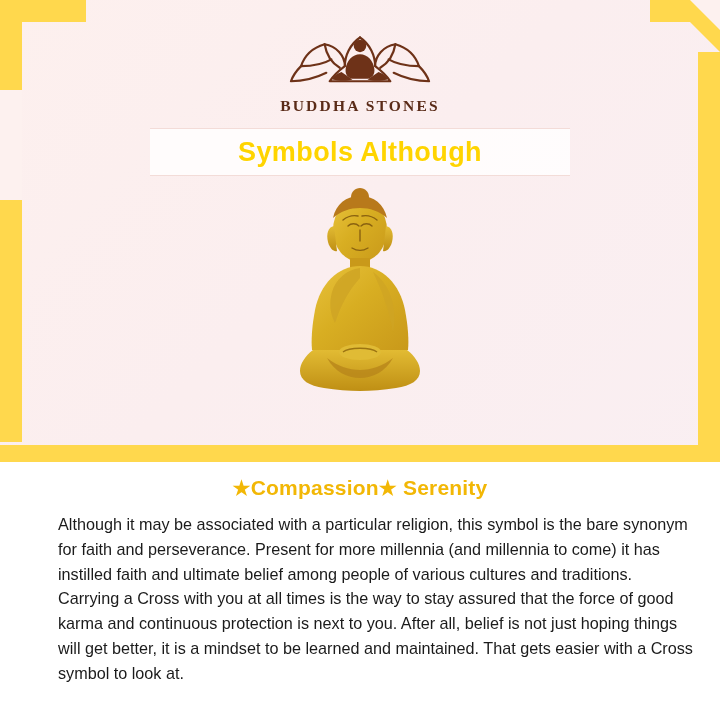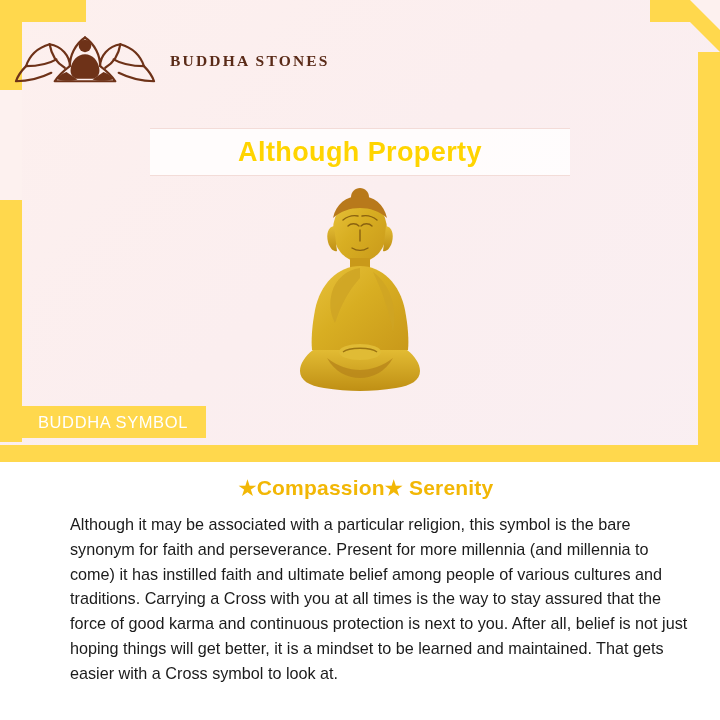--- a/index.html
+++ b/index.html
@@ -77,20 +77,21 @@
     left: 0; bottom: 0;
     width: 720px; height: 258px;
     background: #ffffff;
   }
 
   
   .logo-wrap {
     position: absolute;
     left: 0; right: 0; top: 24px;
     display: flex;
+    flex-direction: column;
     align-items: center;
   }
   .logo-mark {
     width: 170px;
     height: 64px;
     display: block;
   }
   .brand-name {
     margin-top: 9px;
     font-size: 15.5px;
@@ -151,21 +152,21 @@
   .symbol-tag-text {
     color: #ffffff;
     font-size: 16.5px;
     letter-spacing: 0.6px;
     font-family: "Liberation Sans", sans-serif;
   }
 
   
   .content {
     position: absolute;
-    left: 12px; right: 0;
+    left: 0; right: 0;
     bottom: 0;
     height: 258px;
     background: #ffffff;
     padding: 0 26px;
     box-sizing: border-box;
   }
   .keywords {
     margin-top: 14px;
     text-align: center;
     font-size: 21px;
@@ -221,21 +222,21 @@
           <path d="M100 36 c-9 0 -16 8 -17 17 c-1 7 3 11 8 12 l18 0 c5 -1 9 -5 8 -12 c-1 -9 -8 -17 -17 -17 z"></path>
           <path d="M78 57 c-6 2 -10 6 -11 9 c9 2 18 2 24 0 z"></path>
           <path d="M122 57 c6 2 10 6 11 9 c-9 2 -18 2 -24 0 z"></path>
         </g>
       </svg>
     </span>
     <div class="brand-name">BUDDHA STONES</div>
   </div>
 
   <div class="title-bar">
-    <div class="title-text">Although Property</div>
+    <div class="title-text">Symbols Although</div>
   </div>
 
   <div class="buddha-wrap">
     <span>
       <svg class="buddha-svg" viewBox="0 0 210 228" xmlns="http://www.w3.org/2000/svg">
         <defs>
           <linearGradient id="gold" x1="0" y1="0" x2="1" y2="1">
             <stop offset="0%" stop-color="#e8c23c"></stop>
             <stop offset="45%" stop-color="#d8ae22"></stop>
             <stop offset="100%" stop-color="#c9991a"></stop>
@@ -272,23 +273,20 @@
 
         <path d="M58 168 c-8 6 -13 14 -13 21 c0 9 9 15 24 17 c12 2 25 3 36 3 c11 0 24 -1 36 -3 c15 -2 24 -8 24 -17 c0 -7 -5 -15 -13 -21 z" fill="url(#gold2)"></path>
         <path d="M72 176 c10 8 22 12 33 12 c11 0 23 -4 33 -12 c-8 14 -20 20 -33 20 c-13 0 -25 -6 -33 -20 z" fill="#b8861a" opacity="0.8"></path>
 
         <ellipse cx="105" cy="170" rx="21" ry="8" fill="#e0bb35"></ellipse>
         <path d="M88 170 c6 -5 28 -5 34 0" stroke="#9c7412" stroke-width="1.4" fill="none"></path>
       </svg>
     </span>
   </div>
 
-  <div class="symbol-tag">
-    <span class="symbol-tag-text">BUDDHA SYMBOL</span>
-  </div>
 
   <div class="content">
     <div class="keywords">
       <span class="star">★</span><span>Compassion</span><span class="star">★</span> <span>Serenity</span>
     </div>
     <div class="body-text">Although it may be associated with a particular religion, this symbol is the bare synonym for faith and perseverance. Present for more millennia (and millennia to come) it has instilled faith and ultimate belief among people of various cultures and traditions. Carrying a Cross with you at all times is the way to stay assured that the force of good karma and continuous protection is next to you. After all, belief is not just hoping things will get better, it is a mindset to be learned and maintained. That gets easier with a Cross symbol to look at.</div>
   </div>
 
 </div>
 

